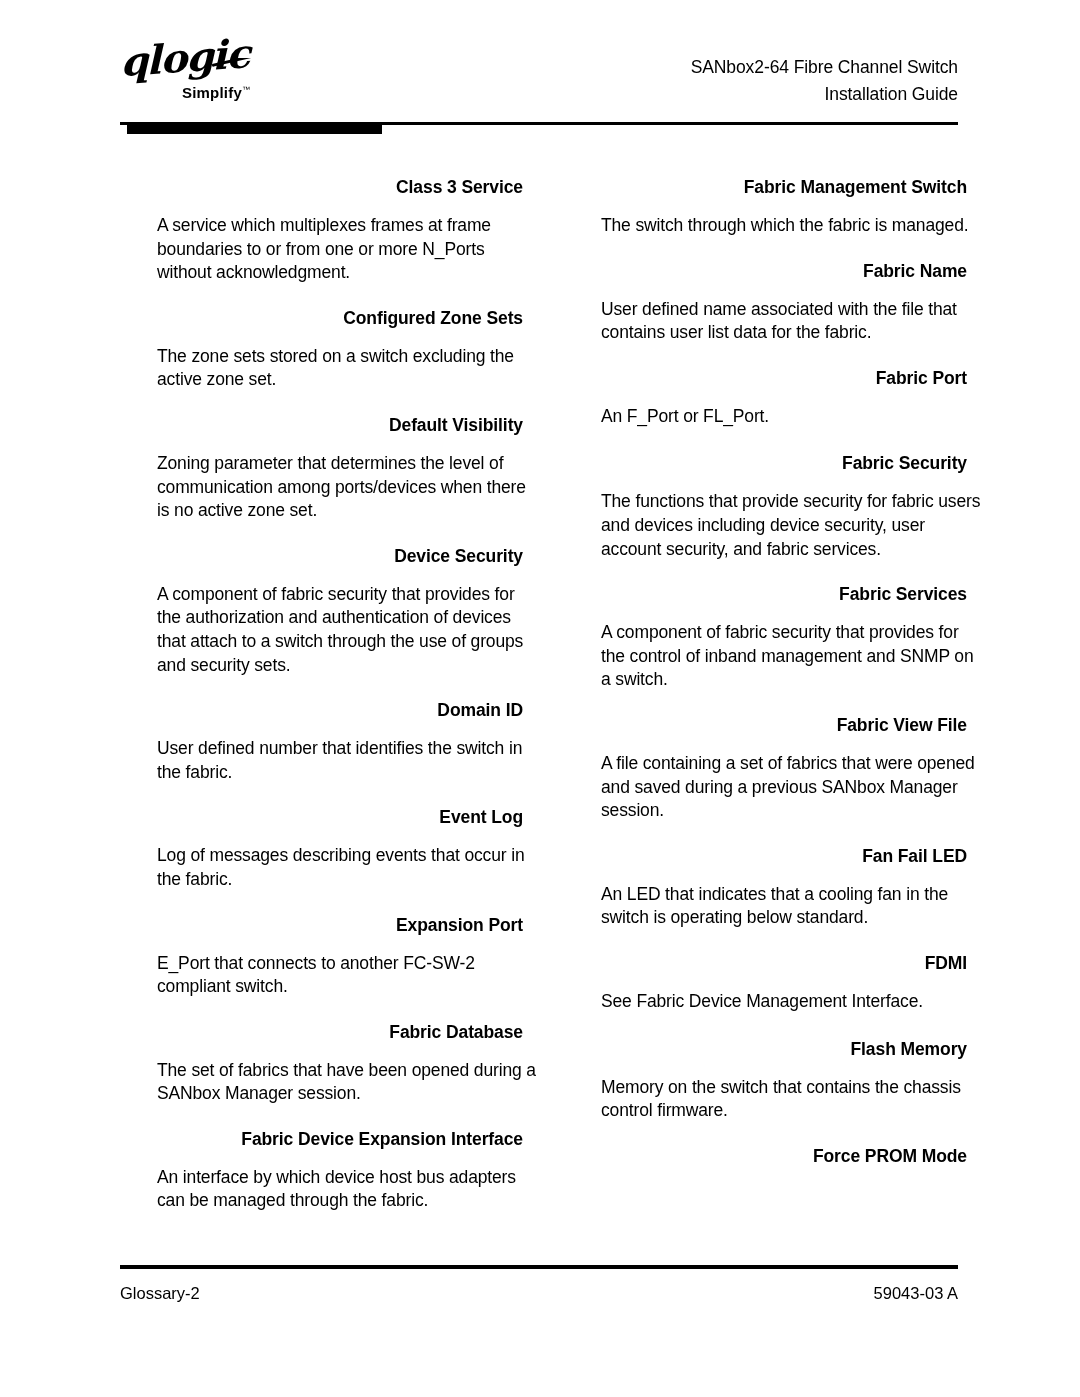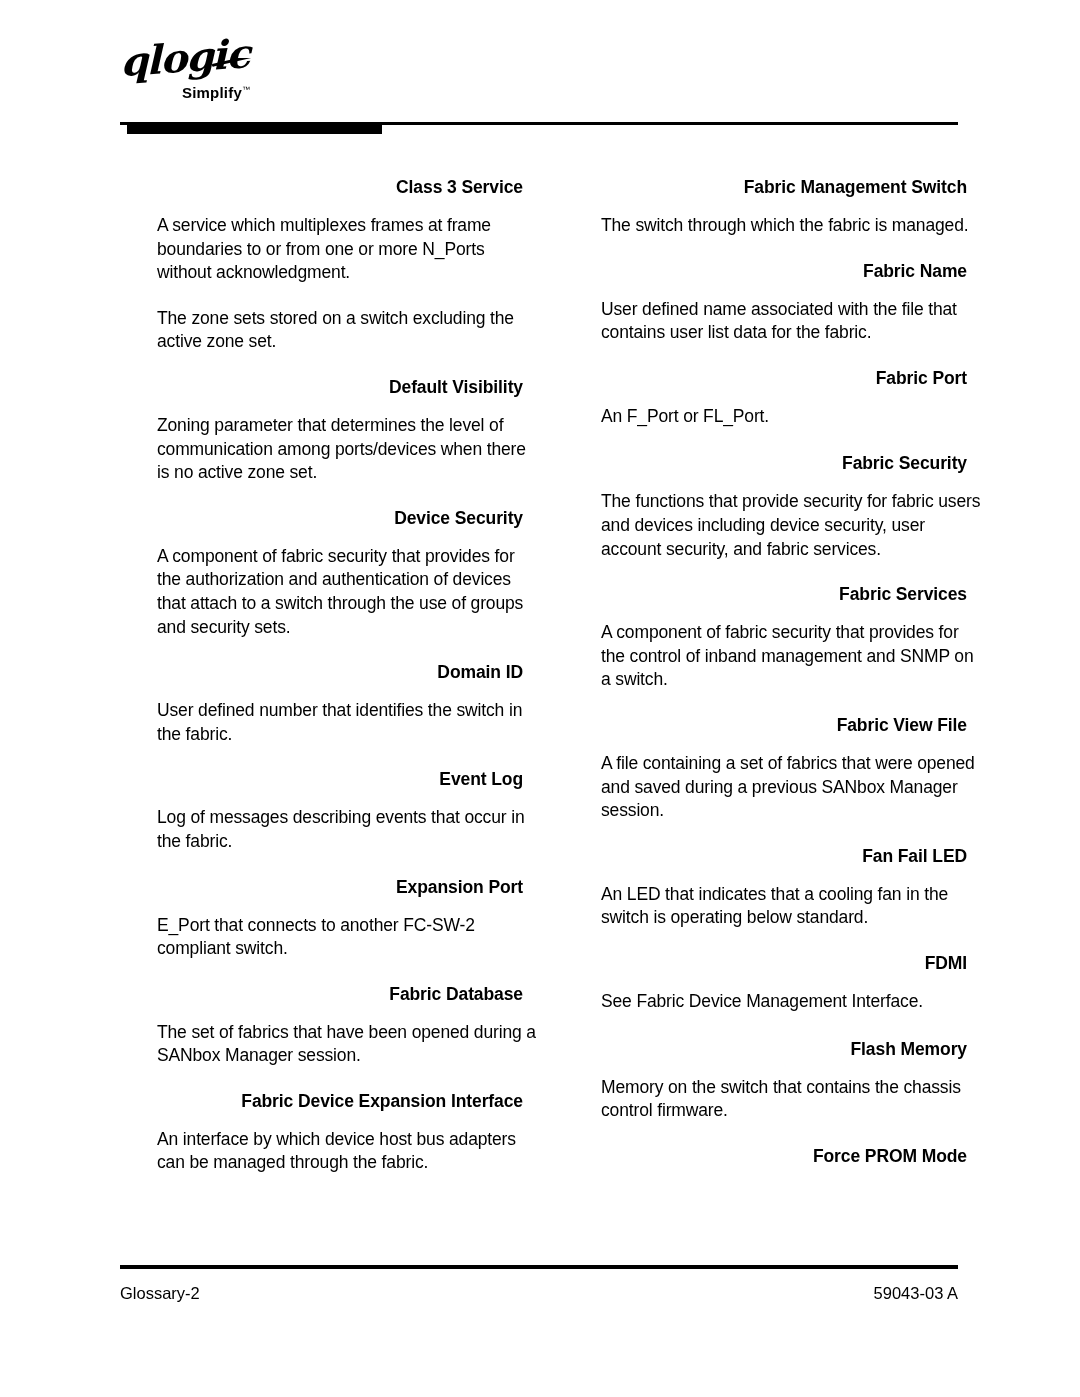--- a/index.html
+++ b/index.html
@@ -182,33 +182,38 @@
 <div class="page">
 
   <div class="header">
 
     <div class="logo-block">
       <div class="logo-script">qlogic</div>
       <div class="logo-swoosh"></div>
       <div class="logo-tagline"><span>Simplify</span><span class="logo-tm">™</span></div>
     </div>
 
+    <div class="header-titles">
+      <div>SANbox2-64 Fibre Channel Switch</div>
+      <div>Installation Guide</div>
+    </div>
 
   </div>
 
   <div class="rule-thin-top"></div>
   <div class="rule-black-block"></div>
 
   <div class="columns">
     <div class="col col-left">
         <div class="entry">
           <div class="term">Class 3 Service</div>
           <div class="def">A service which multiplexes frames at frame boundaries to or from one or more N_Ports without acknowledgment.</div>
         </div>
         <div class="entry">
+          <div class="term">Configured Zone Sets</div>
           <div class="def">The zone sets stored on a switch excluding the active zone set.</div>
         </div>
         <div class="entry">
           <div class="term">Default Visibility</div>
           <div class="def">Zoning parameter that determines the level of communication among ports/devices when there is no active zone set.</div>
         </div>
         <div class="entry">
           <div class="term">Device Security</div>
           <div class="def">A component of fabric security that provides for the authorization and authentication of devices that attach to a switch through the use of groups and security sets.</div>
         </div>

